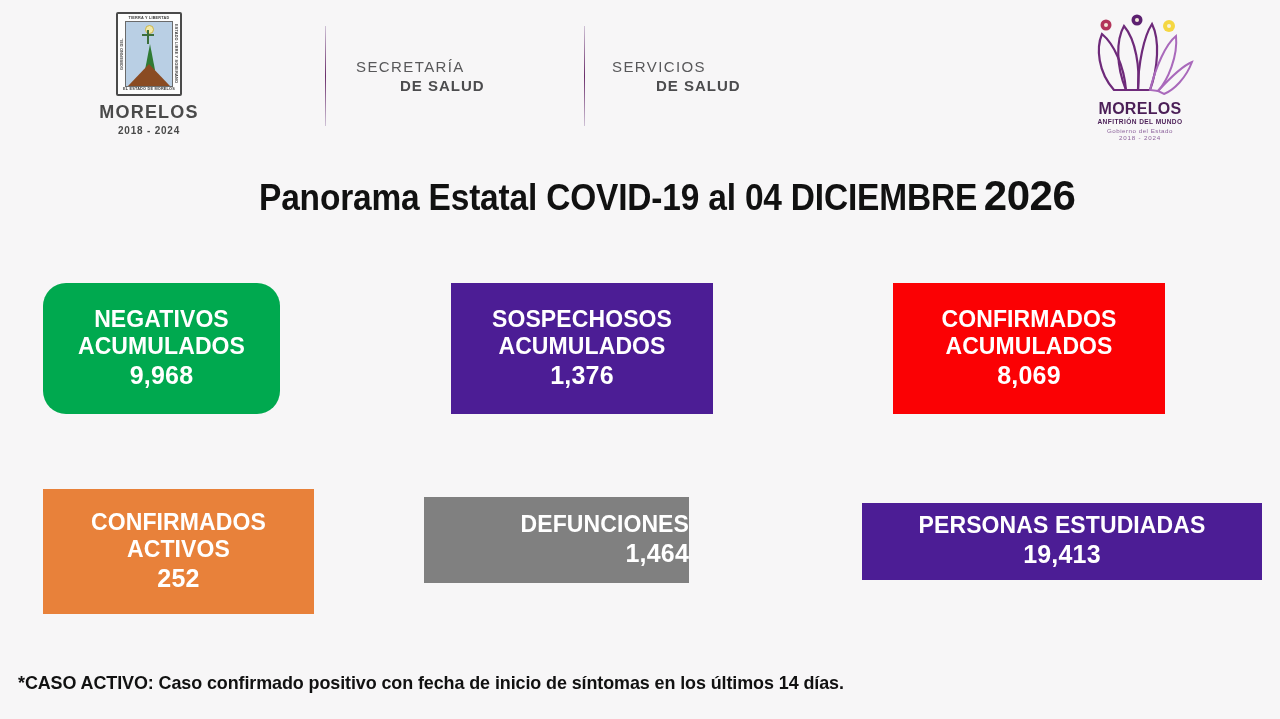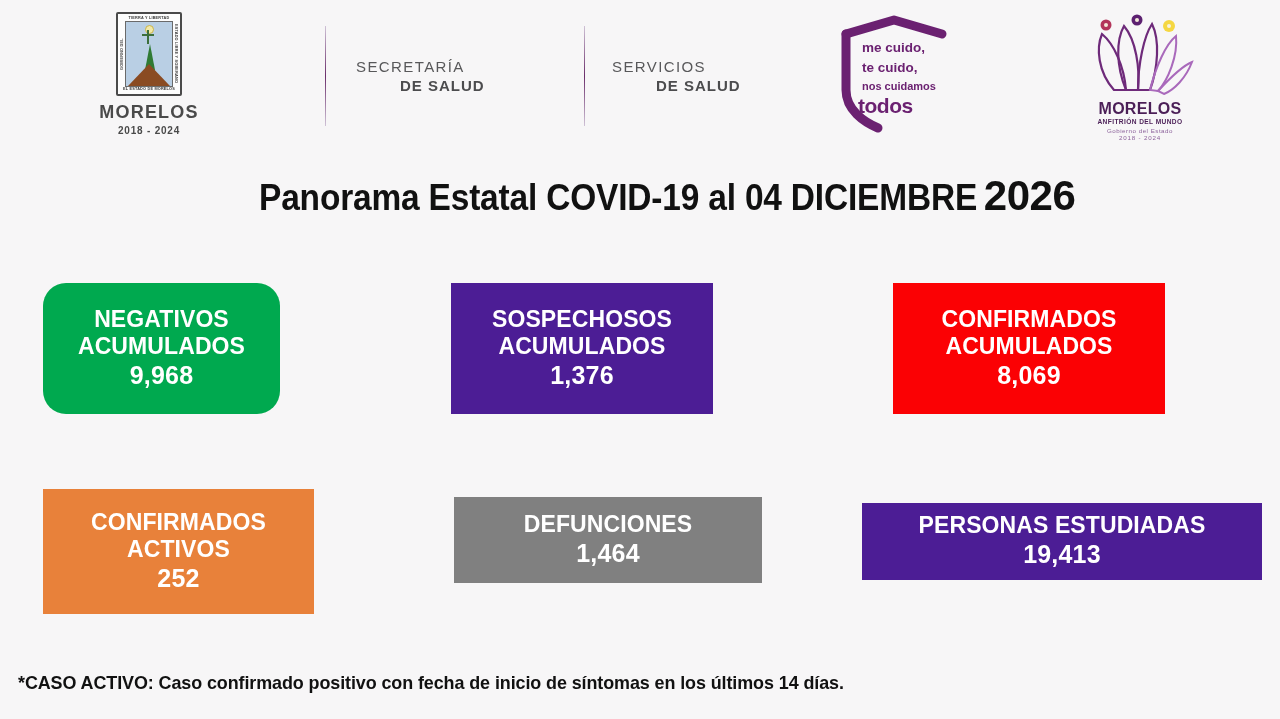--- a/index.html
+++ b/index.html
@@ -274,21 +274,21 @@
   .stat-value {
     font-size: 25px;
     line-height: 1.25;
     letter-spacing: .2px;
   }
 
   #card-negativos    { left: 43px;  top: 283px; width: 237px; height: 131px; background: #00a94f; border-radius: 23px; }
   #card-sospechosos  { left: 451px; top: 283px; width: 262px; height: 131px; background: #fcc100; }
   #card-confirmados  { left: 893px; top: 283px; width: 272px; height: 131px; background: #fb0104; }
   #card-activos      { left: 43px;  top: 489px; width: 271px; height: 125px; background: #e8813a; }
-  #card-defunciones  { left: 454px; top: 497px; width: 308px; height: 86px;  background: #808080; }
+  #card-defunciones  { left: 424px; top: 497px; width: 265px; height: 86px;  background: #808080; align-items: flex-end; }
   #card-estudiadas   { left: 862px; top: 503px; width: 400px; height: 77px;  background: #b489c8; }
 
   
   #footnote {
     position: absolute;
     left: 18px;
     top: 672px;
     font-size: 18.5px;
     font-weight: bold;
     color: #111111;
@@ -330,30 +330,20 @@
     <div class="line2">DE SALUD</div>
   </div>
 
   <div class="header-divider" id="divider-2"></div>
 
   <div class="textlogo" id="logo-servicios-salud">
     <div class="line1">SERVICIOS</div>
     <div class="line2">DE SALUD</div>
   </div>
 
-  <div id="logo-me-cuido">
-    <svg width="132" height="122" viewBox="0 0 132 122">
-      <path d="M20 22 L20 78 C20 98 38 110 52 116" fill="none" stroke="#6b2171" stroke-width="9" stroke-linecap="round"></path>
-      <path d="M20 22 L68 8 L116 22" fill="none" stroke="#6b2171" stroke-width="9" stroke-linejoin="round" stroke-linecap="round"></path>
-    </svg>
-    <div class="slogan-text" id="slogan-l1">me cuido,</div>
-    <div class="slogan-text" id="slogan-l2">te cuido,</div>
-    <div class="slogan-text" id="slogan-l3">nos cuidamos</div>
-    <div class="slogan-text" id="slogan-l4">todos</div>
-  </div>
 
   <div id="logo-morelos-flor">
     <svg width="120" height="88" viewBox="0 0 120 88">
       <g fill="none" stroke="#6e2a7a" stroke-width="2.2">
         <path d="M34 80 C18 62 16 38 22 24 C34 34 44 56 46 80 Z"></path>
         <path d="M46 80 C36 56 36 30 44 16 C56 30 60 58 58 80 Z"></path>
         <path d="M58 80 C58 54 64 26 72 14 C80 30 78 58 70 80 Z"></path>
       </g>
       <g fill="none" stroke="#a969bb" stroke-width="2">
         <path d="M70 80 C76 56 86 34 96 26 C98 46 88 70 78 81 Z"></path>

